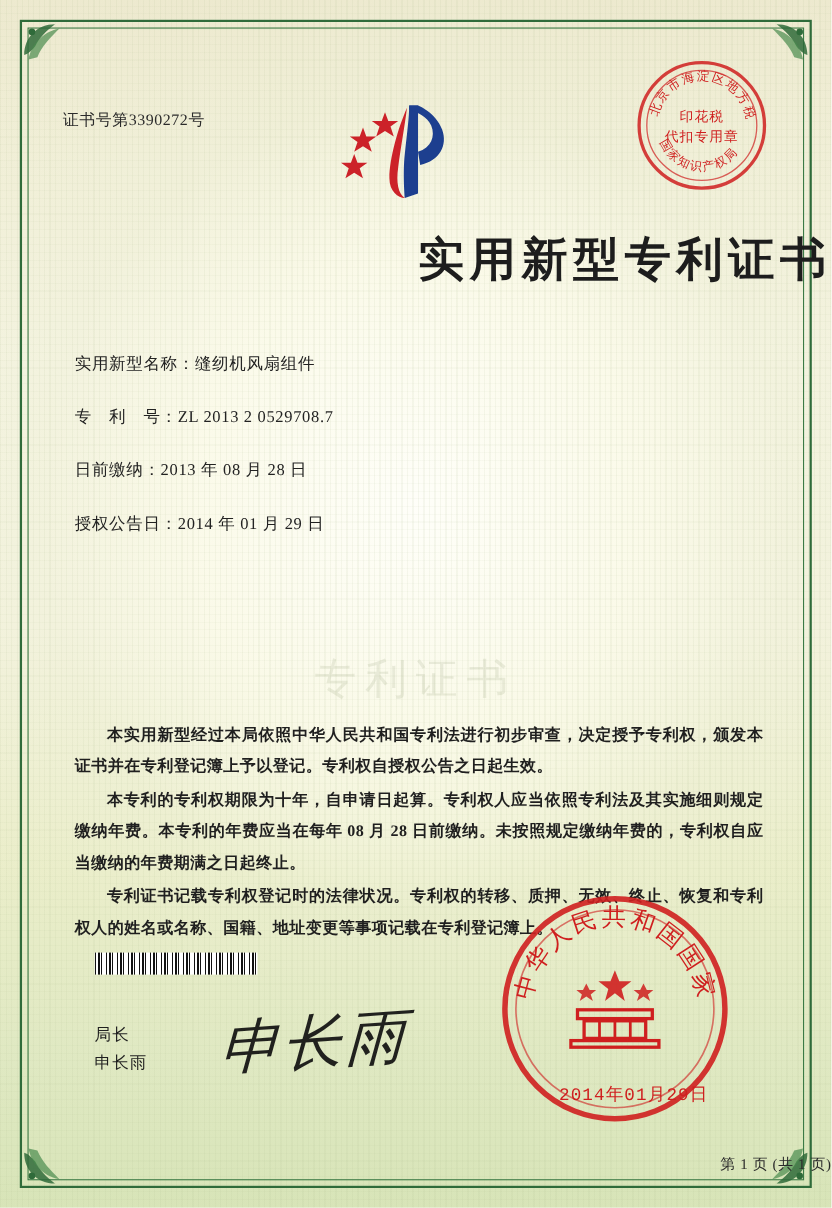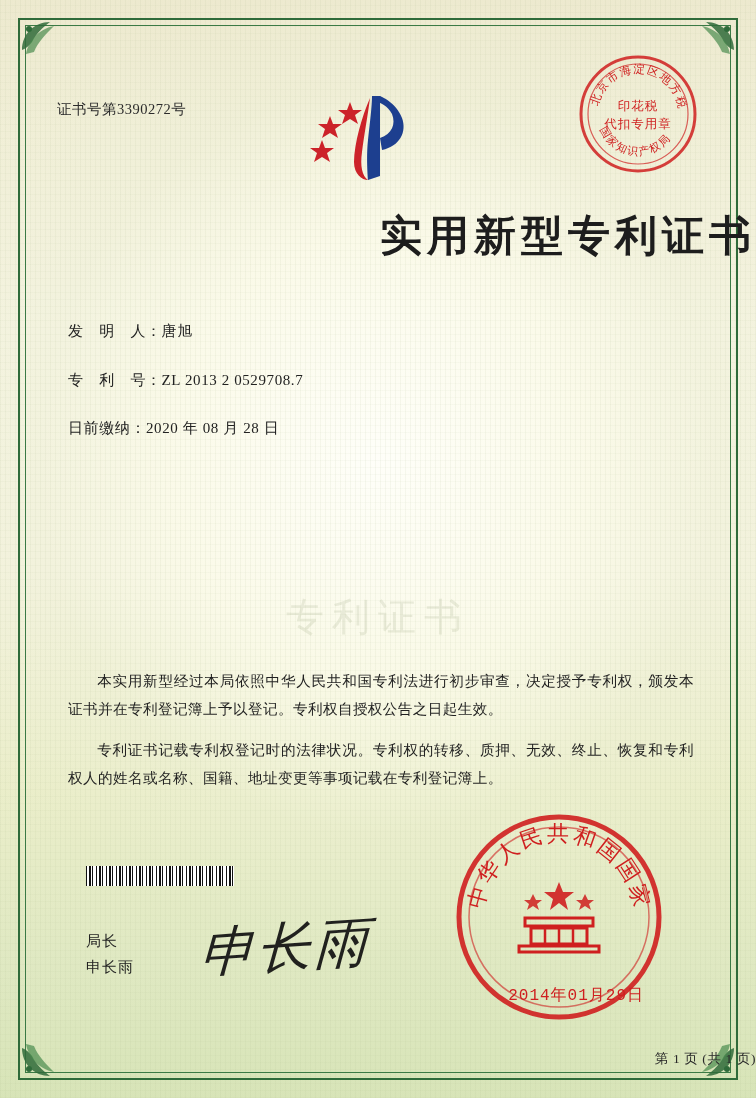--- a/index.html
+++ b/index.html
@@ -138,22 +138,23 @@
     right: 62px;
     top: 655px;
     font-size: 14.6px;
     line-height: 1.95;
     color: #1f1f1f;
     text-align: justify;
     letter-spacing: 0.4px;
     font-family: "Liberation Serif", serif;
   }
   .body-text p {
-    margin: 12px 0 2px 0;
+    margin: 0 0 2px 0;
     text-indent: 2em;
+    font-weight: bold;
   }
 
   .barcode {
     position: absolute;
     left: 86px;
     top: 866px;
     width: 148px;
     height: 20px;
     background-image: repeating-linear-gradient(90deg,
       #111 0px, #111 1px, #fff 1px, #fff 3px,
@@ -291,32 +292,36 @@
         <path d="M62 8 L70 8 L70 88 L58 92 C58 92 56 70 58 52 C60 34 62 18 62 8 Z" fill="#1d3f8f"></path>
         <path d="M62 8 L70 8 C70 8 86 14 92 30 C97 44 90 58 72 62 L70 50 C82 46 86 36 82 26 C78 18 70 14 62 12 Z" fill="#1d3f8f"></path>
         <path d="M60 10 C58 26 54 48 52 64 C50 78 52 88 58 92 C52 92 44 86 44 74 C44 56 52 28 60 10 Z" fill="#cc2229"></path>
       </svg>
     </div>
 
     <div class="title">实用新型专利证书</div>
 
     <div class="fields">
       <div class="field-row">
-        <span class="field-label">发　明　人：</span><span class="field-value">唐旭</span>
+        <span class="field-label">实用新型名称：</span><span class="field-value">缝纫机风扇组件</span>
       </div>
       <div class="field-row">
         <span class="field-label">专　利　号：</span><span class="field-value">ZL 2013 2 0529708.7</span>
       </div>
       <div class="field-row">
-        <span class="field-label">日前缴纳：</span><span class="field-value">2020 年 08 月 28 日</span>
+        <span class="field-label">日前缴纳：</span><span class="field-value">2013 年 08 月 28 日</span>
+      </div>
+      <div class="field-row">
+        <span class="field-label">授权公告日：</span><span class="field-value">2014 年 01 月 29 日</span>
       </div>
     </div>
 
     <div class="body-text">
       <p>本实用新型经过本局依照中华人民共和国专利法进行初步审查，决定授予专利权，颁发本证书并在专利登记簿上予以登记。专利权自授权公告之日起生效。</p>
+      <p>本专利的专利权期限为十年，自申请日起算。专利权人应当依照专利法及其实施细则规定缴纳年费。本专利的年费应当在每年 08 月 28 日前缴纳。未按照规定缴纳年费的，专利权自应当缴纳的年费期满之日起终止。</p>
       <p>专利证书记载专利权登记时的法律状况。专利权的转移、质押、无效、终止、恢复和专利权人的姓名或名称、国籍、地址变更等事项记载在专利登记簿上。</p>
     </div>
 
     <div class="barcode"></div>
 
     <div class="signature">申长雨</div>
 
     <div class="sign-block">
       <div>局长</div>
       <div>申长雨</div>

